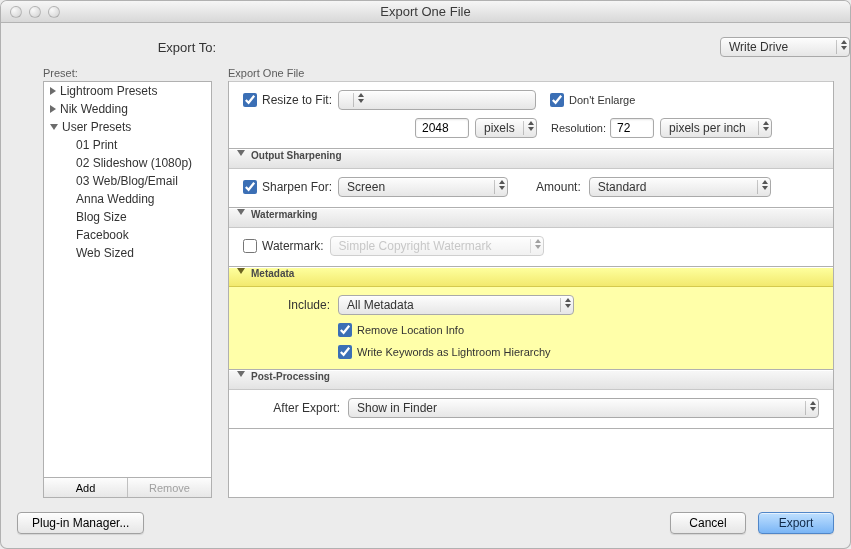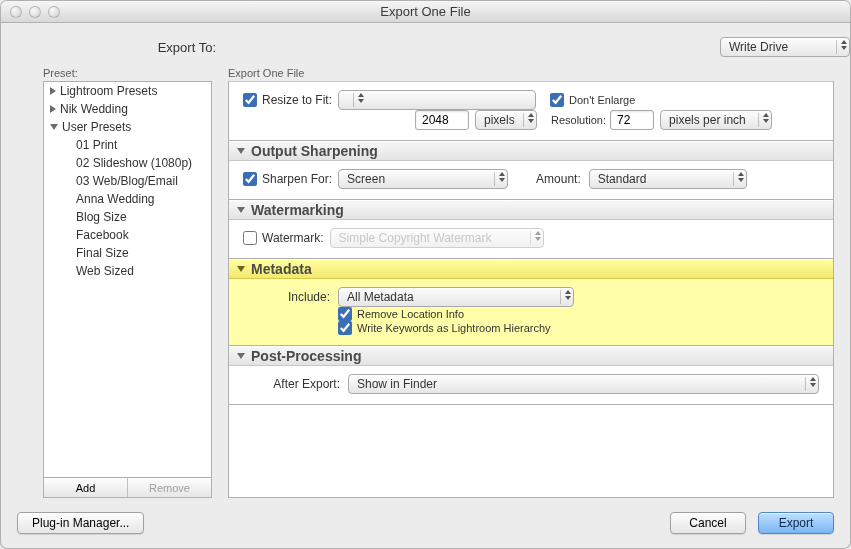--- a/index.html
+++ b/index.html
@@ -27,23 +27,23 @@
   .tri { display:inline-block; width:0;height:0; margin-right:4px; }
   .tri.right { border-top:4px solid transparent;border-bottom:4px solid transparent;border-left:6px solid #6c6c6c; }
   .tri.down { border-left:4px solid transparent;border-right:4px solid transparent;border-top:6px solid #6c6c6c; }
   .preset-buttons { display: flex; border: 1px solid #b0b0b0; border-top: none; }
   .preset-buttons button { flex: 1; height: 19px; background: linear-gradient(#fdfdfd,#e7e7e7); border: none; font-size: 11px; cursor: default; }
   .preset-buttons button + button { border-left: 1px solid #c0c0c0; }
   .preset-buttons button.disabled { color: #a0a0a0; }
   .panel-area { flex: 1; overflow: auto; border: 1px solid #b0b0b0; border-top: none; background: #fff; }
   .panel-hdr-outer { border: 1px solid #b0b0b0; border-bottom: none; }
   .panel-area .panel-hdr-outer { border-left: none; border-right: none; }
-  .panel-hdr { height: 20px; background: linear-gradient(#f7f7f7,#e3e3e3); border-bottom: 1px solid #c8c8c8; border-top: 1px solid #fff; display: flex; align-items: center; padding-left: 8px; font-weight: bold; font-size: 14px; color: #4a4a4a; }
+  .panel-hdr { height: 20px; background: linear-gradient(#f7f7f7,#e3e3e3); border-bottom: 1px solid #c8c8c8; border-top: 1px solid #fff; display: flex; padding-left: 8px; font-weight: bold; font-size: 10px; color: #4a4a4a; }
   .panel-hdr.hl { background: linear-gradient(#feff9d,#f2e96e); border-bottom-color: #d4c94d; }
-  .panel-body { padding: 8px 14px 10px 14px; display: flex; flex-direction: column; gap: 0; }
+  .panel-body { padding: 8px 14px 10px 14px; display: flex; flex-direction: column; gap: 8px; }
   .panel-body.hl { background: #ffffa9; }
   .row { display: flex; align-items: center; }
   .row .label { text-align: right; padding-right: 8px; font-size: 12px; color: #333; }
   .row .label.w105 { width: 105px; }
   .row .label.w95  { width: 95px; }
   input[type=checkbox] { width:14px; height:14px; margin-right:5px; accent-color:#3b6fb5; }
   input[type=text].field { border:1px solid #a9a9a9; border-radius:3px; height:20px; padding:0 6px; font-size:12px; background:#fff; box-shadow: inset 0 1px 2px rgba(0,0,0,0.1); }
   .footer { display:flex; align-items:center; padding:8px 16px 14px 16px; }
   .btn { display:inline-flex; align-items:center; justify-content:center; background:linear-gradient(#fdfdfd,#e6e6e6); border:1px solid #a1a1a1; border-radius:4px; height:22px; padding:0 14px; font-size:12px; box-shadow: 0 1px 0 rgba(255,255,255,0.6) inset, 0 1px 1px rgba(0,0,0,0.1); cursor:default; }
   .btn.default { background:linear-gradient(#bfe0ff,#7ab5f5); border-color:#5086c8; color:#102a4a; }
@@ -105,23 +105,20 @@
         <div class="preset-row child">
             <span>Anna Wedding</span>
           </div>
         <div class="preset-row child">
             <span>Blog Size</span>
           </div>
         <div class="preset-row child">
             <span>Facebook</span>
           </div>
         <div class="preset-row child">
-            <span>Final Size</span>
-          </div>
-        <div class="preset-row child">
             <span>Web Sized</span>
           </div>
       </div>
       <div class="preset-buttons">
         <button>Add</button>
         <button class="disabled">Remove</button>
       </div>
     </div>
 
     <div class="col-right">
@@ -180,21 +177,21 @@
               <span class="label" style="padding-right:6px">Sharpen For:</span>
               <div class="select" style="width:170px">
                 <span class="sel-text">Screen</span>
                 <span class="stepper">
                     <div class="up"></div>
                     <div class="dn"></div>
                   </span>
               </div>
               <span style="flex:0 0 28px"></span>
               <span class="label">Amount:</span>
-              <div class="select" style="width:158px">
+              <div class="select" style="width:182px">
                 <span class="sel-text">Standard</span>
                 <span class="stepper">
                     <div class="up"></div>
                     <div class="dn"></div>
                   </span>
               </div>
             </div>
           </div>
         </div>
 

